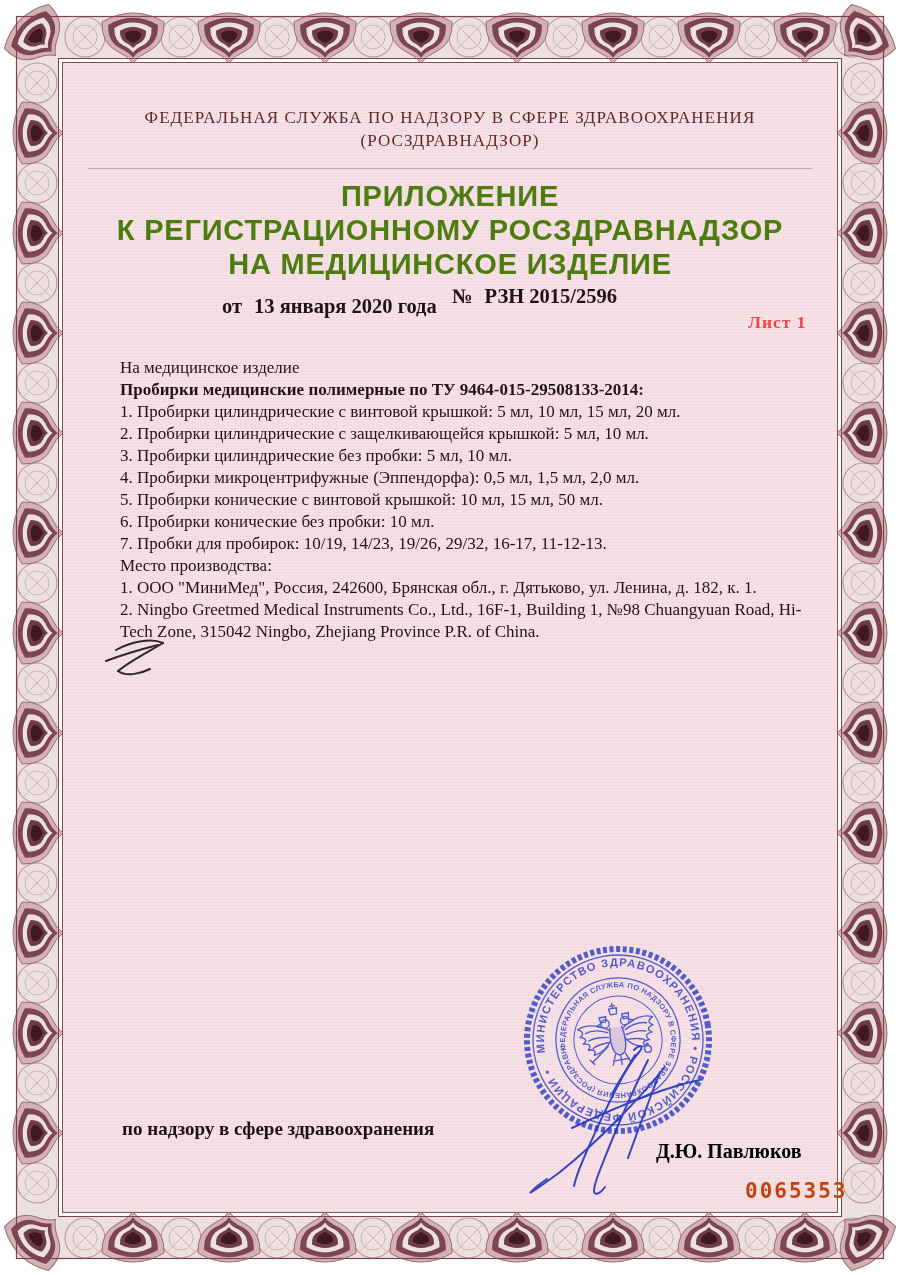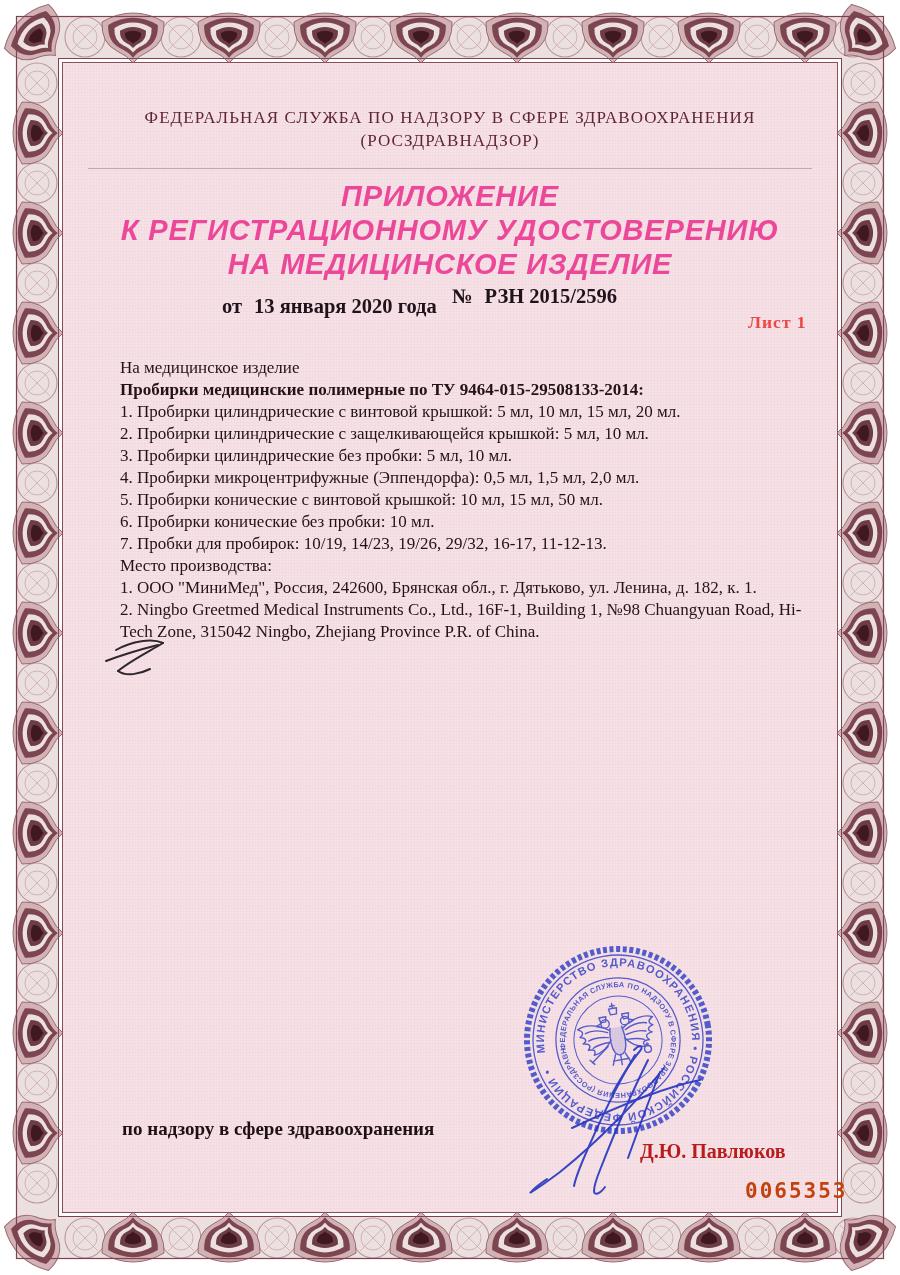--- a/index.html
+++ b/index.html
@@ -19,43 +19,43 @@
     position:absolute; left:63px; right:63px; top:106px; text-align:center;
     color:#5e2532; font-size:17px; line-height:23px; letter-spacing:1.1px;
   }
   .header-rule{
     position:absolute; left:88px; top:168px; width:724px; height:0;
     border-top:1px solid #c9a6ab;
   }
   .doc-title{
     position:absolute; left:63px; right:63px; top:179px; text-align:center;
     font-family:"Liberation Sans", sans-serif; font-weight:bold;
-    font-size:29px; line-height:34px; color:#ec4899; letter-spacing:0.8px;font-style:italic;
+    font-size:29px; line-height:34px; color:#4d7c0f; letter-spacing:0.8px;
   }
   .reg-line{position:absolute; top:285px; left:0; width:900px; height:28px;
     font-weight:bold; font-size:20.5px; color:#20121a;}
   .reg-date{position:absolute; left:222px; top:0;margin-top:10px;}
   .reg-number{position:absolute; left:452px; top:0;}
   .reg-date .sp, .reg-number .sp{display:inline-block; width:12px;}
   .sheet{
     position:absolute; left:738px; top:312px; font-weight:bold;
     font-size:17.5px; color:#ef4444; letter-spacing:1px;margin-left:10px;
   }
   .body-text{
     position:absolute; left:120px; top:357px; width:700px;
     font-size:17px; line-height:22px; color:#221318;
   }
   .body-text .b{font-weight:bold;}
   .sign-position{
     position:absolute; left:122px; top:1116px; font-weight:bold;
     font-size:19px; line-height:25px; color:#1e1013;
   }
   .sign-name{
-    position:absolute; left:640px; top:1140px; font-weight:bold;
-    font-size:20px; color:#b91c1c;
+    position:absolute; left:656px; top:1140px; font-weight:bold;
+    font-size:20px; color:#000000;
   }
   .serial{
     position:absolute; left:745px; top:1179px;
     font-family:"DejaVu Sans Mono", monospace; font-weight:bold;
     font-size:21px; letter-spacing:2px; color:#c2410c;
   }
   .seal-text{font-family:"Liberation Sans", sans-serif; font-weight:bold;}
 </style>
 </head>
 <body>
@@ -190,21 +190,21 @@
   <div class="paper-texture"></div>
 
   <div class="agency">
     <div>ФЕДЕРАЛЬНАЯ СЛУЖБА ПО НАДЗОРУ В СФЕРЕ ЗДРАВООХРАНЕНИЯ</div>
     <div>(РОСЗДРАВНАДЗОР)</div>
   </div>
   <div class="header-rule"></div>
 
   <div class="doc-title">
     <div>ПРИЛОЖЕНИЕ</div>
-    <div>К РЕГИСТРАЦИОННОМУ УДОСТОВЕРЕНИЮ</div>
+    <div>К РЕГИСТРАЦИОННОМУ РОСЗДРАВНАДЗОР</div>
     <div>НА МЕДИЦИНСКОЕ ИЗДЕЛИЕ</div>
   </div>
 
   <div class="reg-line">
     <div class="reg-date">
       <span>от</span><span class="sp"></span><span>13 января 2020 года</span>
     </div>
     <div class="reg-number">
       <span>№</span><span class="sp"></span><span>РЗН 2015/2596</span>
     </div>

